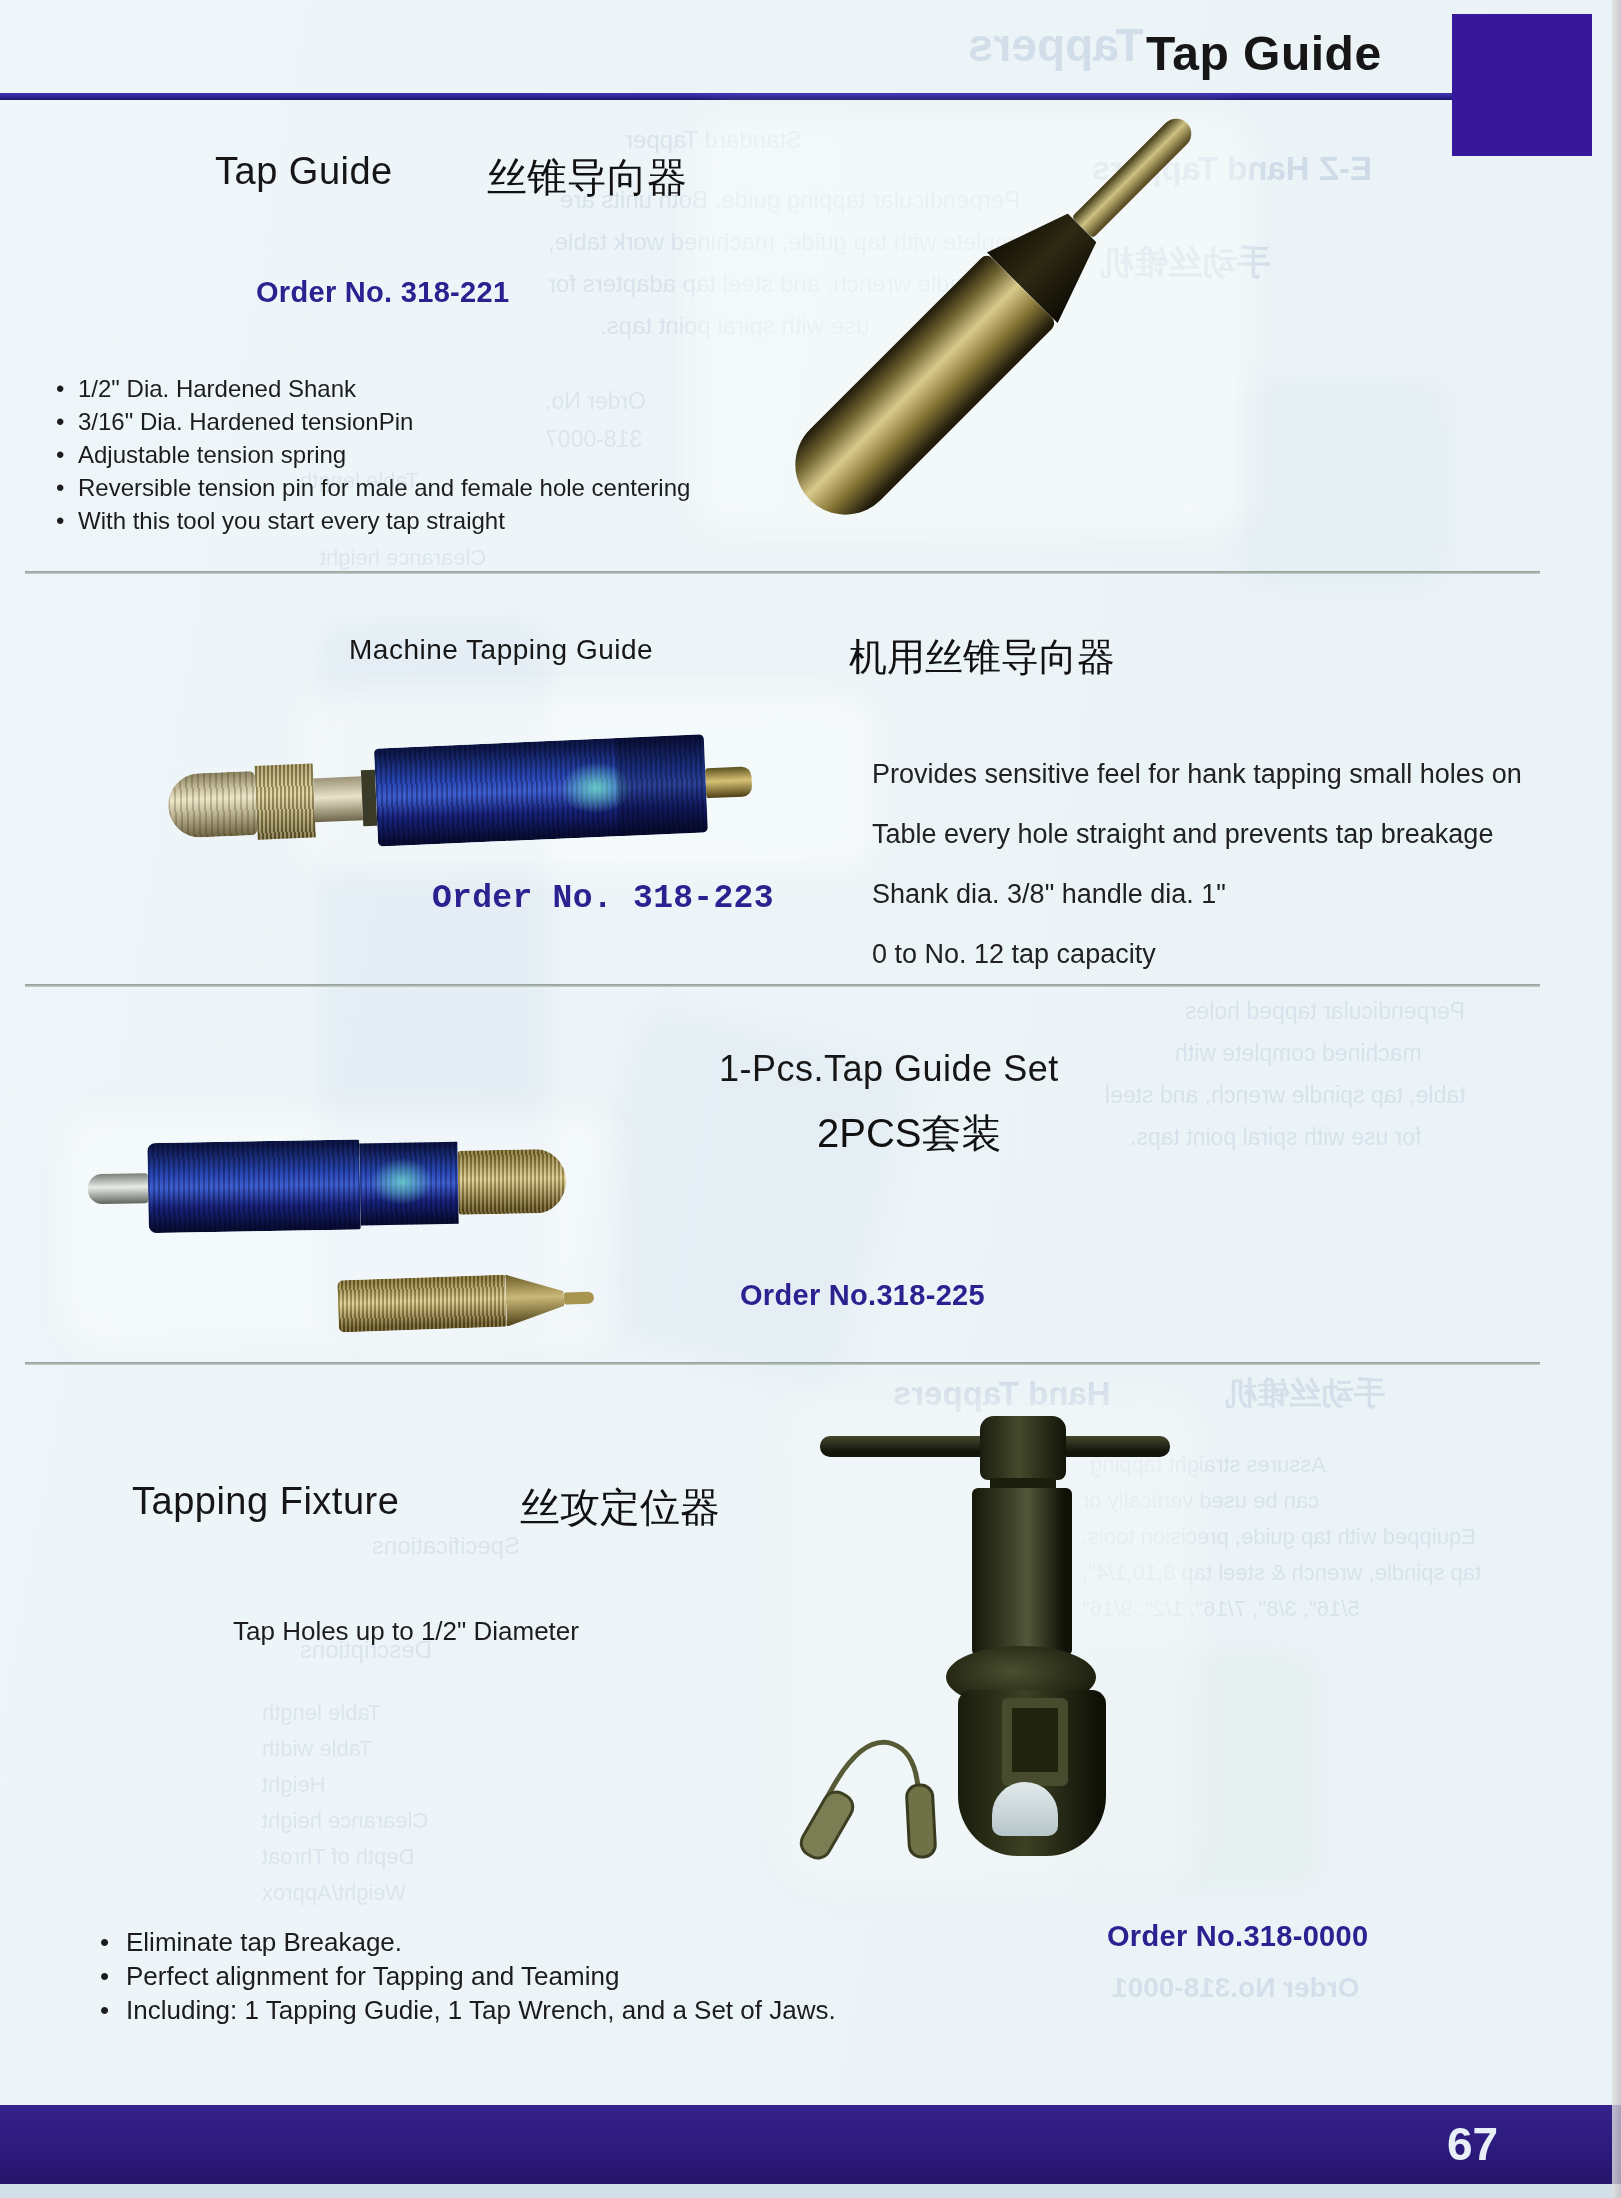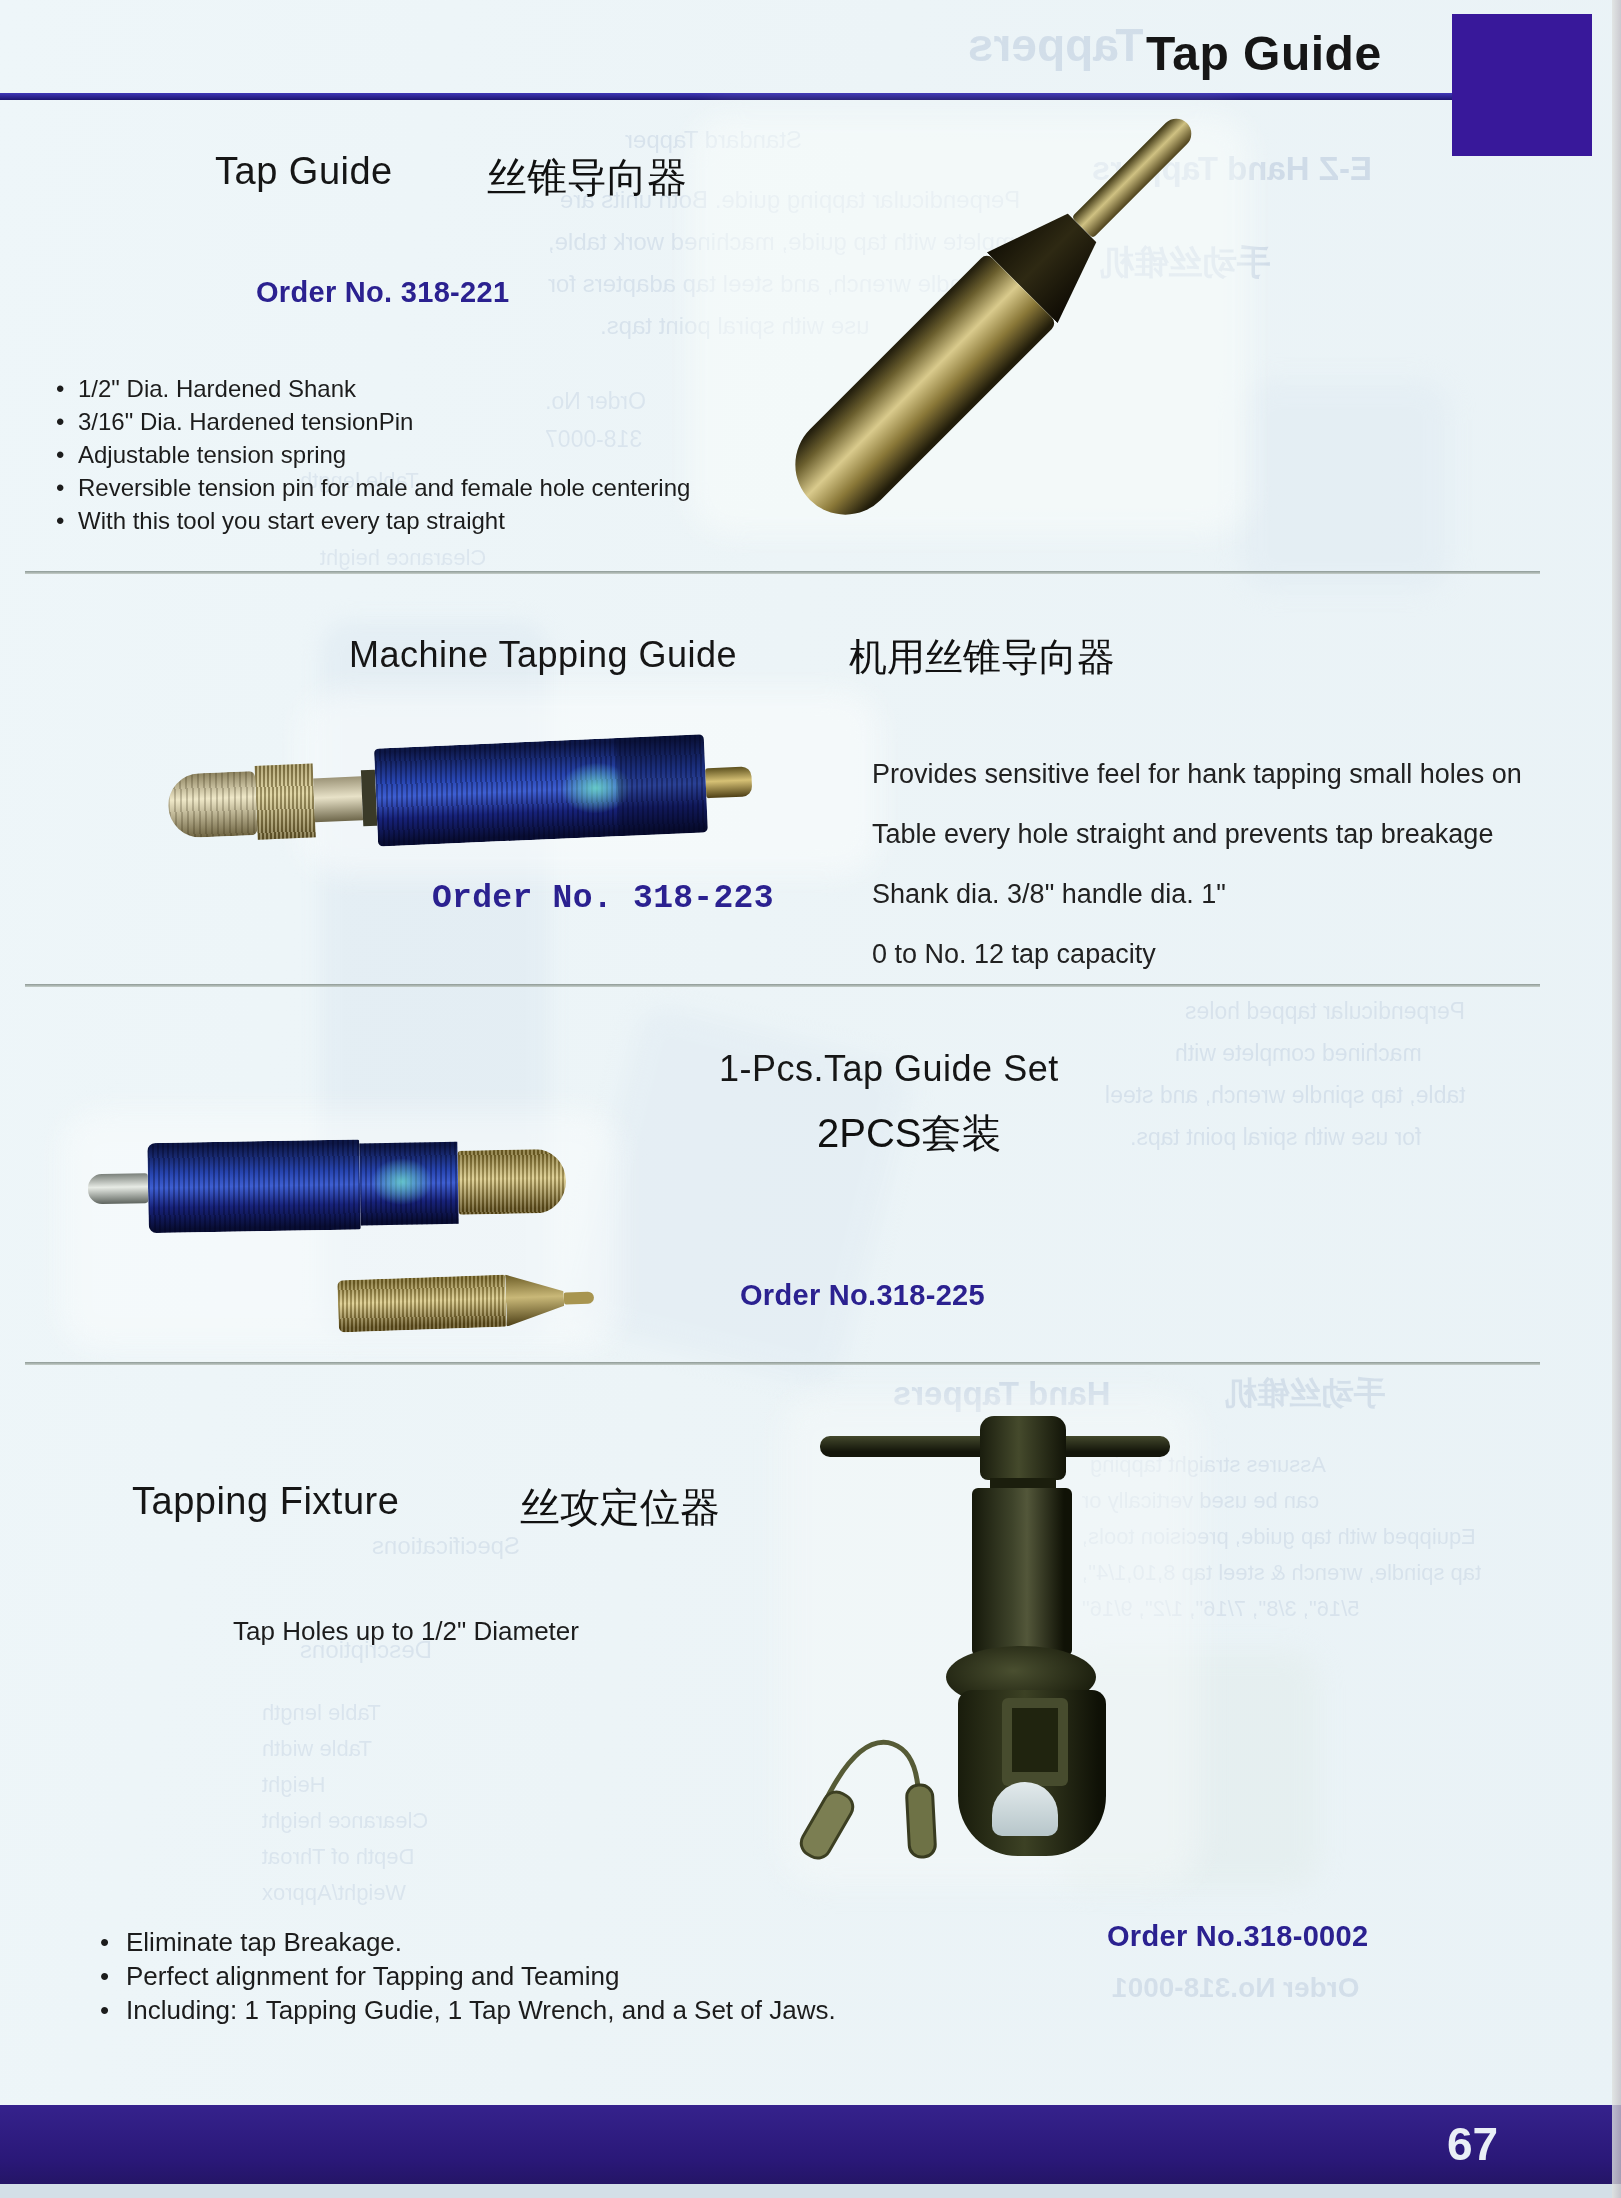--- a/index.html
+++ b/index.html
@@ -103,21 +103,21 @@
       <div style="width:85px;height:100px;flex:none;clip-path:polygon(0 0,100% 30%,100% 70%,0 100%);
                   background:linear-gradient(to bottom,#141106,#2e2913 45%,#0e0b04);"></div>
       <div style="width:148px;height:30px;flex:none;border-radius:4px 15px 15px 4px;
                   background:linear-gradient(to bottom,#403816,#cfc182 45%,#4f431c);"></div>
     </div>
   </div>
 
   <div class="divider" style="top:571px;"></div>
 
   <div class="photo-bg" style="left:300px;top:690px;width:580px;height:185px;background:rgba(251,254,253,.55);"></div>
-  <div class="abs title-en nowrap" style="left:349px;top:634px;font-size:36px;text-align:center;">Machine Tapping Guide</div>
+  <div class="abs title-en nowrap" style="left:349px;top:634px;font-size:28px;text-align:center;">Machine Tapping Guide</div>
   <div class="abs title-zh nowrap" style="left:849px;top:632px;font-size:38px;">机用丝锥导向器</div>
 
   <div class="abs" style="left:872px;top:736px;">
     <div class="desc-line">Provides sensitive feel for hank tapping small holes on</div>
     <div class="desc-line">Table every hole straight and prevents tap breakage</div>
     <div class="desc-line">Shank dia. 3/8" handle dia. 1"</div>
     <div class="desc-line">0 to No. 12 tap capacity</div>
   </div>
 
   <div class="abs" style="left:168px;top:745px;">
@@ -201,21 +201,21 @@
       <rect x="118" y="55" width="26" height="72" rx="12" fill="#6e7246" stroke="#383b20" stroke-width="3" transform="rotate(-3 131 91)"></rect>
     </svg>
   </div>
 
   <ul class="bullets b-s4" style="left:100px;top:1925px;">
     <li>Eliminate tap Breakage.</li>
     <li>Perfect alignment for Tapping and Teaming</li>
     <li>Including: 1 Tapping Gudie, 1 Tap Wrench, and a Set of Jaws.</li>
   </ul>
 
-  <div class="abs order nowrap" style="left:1107px;top:1920px;font-size:29px;">Order No.318-0002</div>
+  <div class="abs order nowrap" style="left:1107px;top:1920px;font-size:29px;">Order No.318-0000</div>
 
   <div class="abs" style="left:0;top:2105px;width:1621px;height:79px;
               background:linear-gradient(to bottom,#35228c,#2a1878 70%,#241566);"></div>
   <div class="abs nowrap" style="left:1447px;top:2117px;font-size:46px;font-weight:bold;color:#e9eff6;">67</div>
   <div class="abs" style="left:0;top:2184px;width:1621px;height:14px;background:#d3dfe7;"></div>
 
   <div class="abs" style="left:1612px;top:0;width:9px;height:2198px;background:linear-gradient(to right,#dfe2e0,#c3bfc6);opacity:.8;"></div>
 </div>
 
 </body></html>

